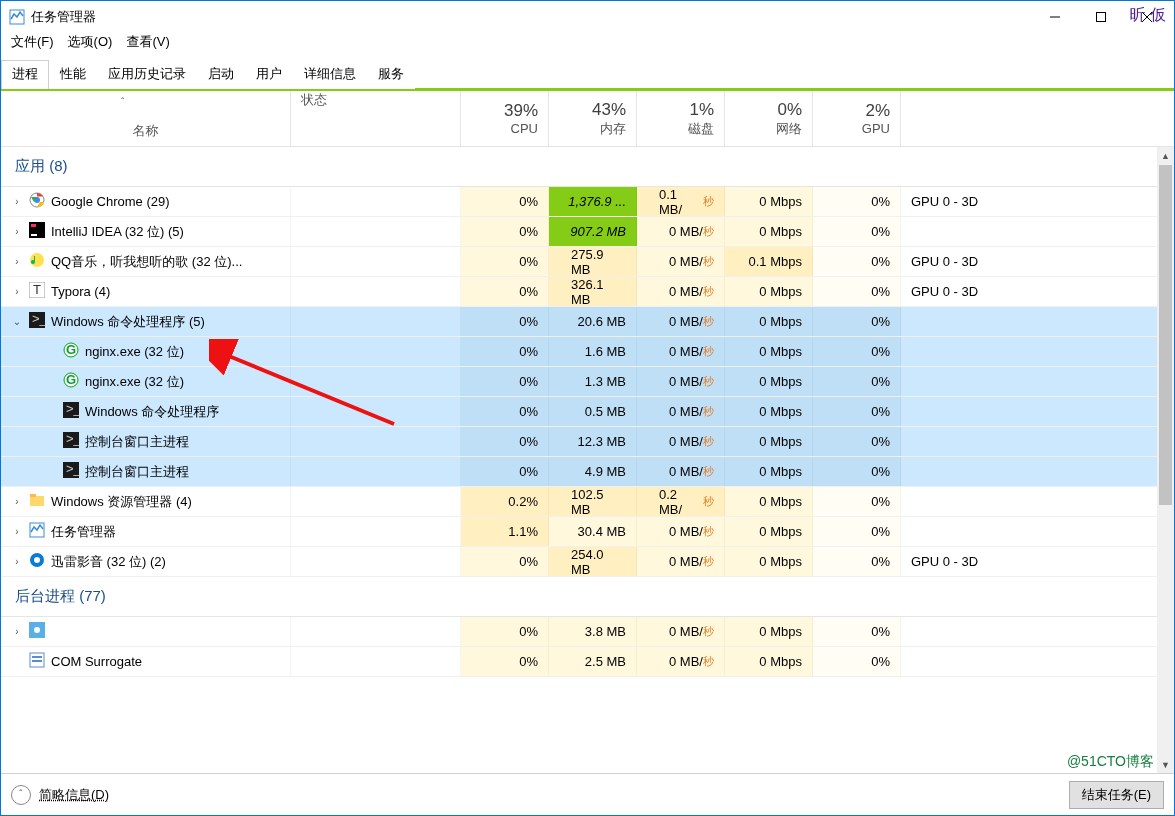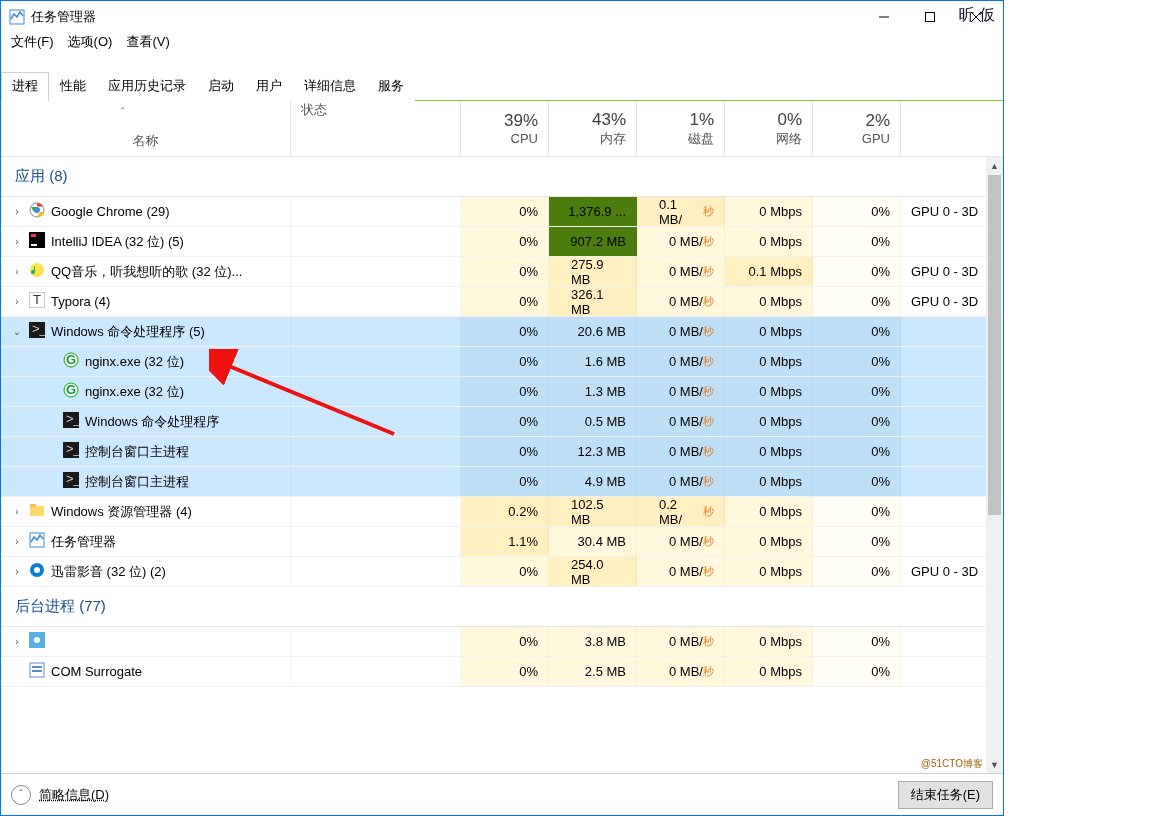--- a/index.html
+++ b/index.html
@@ -1,27 +1,27 @@
 <!DOCTYPE html>
 <html><head>
 <meta charset="utf-8">
 <style>
 * { margin:0; padding:0; box-sizing:border-box; font-family:"Microsoft YaHei","Segoe UI",Tahoma,sans-serif; font-size:13px; }
 body { background:#fff; color:#000; }
-.window { width:1004px; height:816px; border:1px solid #0078d7; position:relative; display:flex; flex-direction:column; overflow:hidden; }
+.window { width:1175px; height:816px; border:1px solid #0078d7; position:relative; display:flex; flex-direction:column; overflow:hidden; }
 .titlebar { height:32px; display:flex; align-items:center; padding:0 4px 0 8px; }
 .titlebar .app-icon { width:16px; height:16px; margin-right:6px; }
 .titlebar .title { flex:0 0 auto; font-size:13px; }
 .titlebar .spacer { flex:1; }
 .winbtn { width:46px; height:32px; display:flex; align-items:center; justify-content:center; }
 .winbtn svg { width:10px; height:10px; }
-.watermark { position:absolute; right:8px; top:4px; color:#0f172a; font-size:16px; pointer-events:none; }
+.watermark { position:absolute; right:8px; top:4px; color:#4c1d95; font-size:16px; pointer-events:none; }
 .menubar { height:24px; display:flex; padding:0 10px; gap:14px; }
 .menubar span { font-size:13px; }
-.tabs { display:flex; border-bottom:1px solid #84cc16; margin-top:14px; }
+.tabs { display:flex; border-bottom:3px solid #84cc16; margin-top:2px; }
 .tab { padding:4px 10px 6px; font-size:13px; border:1px solid transparent; border-bottom:none; position:relative; top:1px; background:#fff; }
 .tab.active { border-color:#d0d0d0; background:#fff; }
 .header-row { display:flex; height:56px; border-bottom:1px solid #e5e5e5; }
 .hcol { display:flex; flex-direction:column; justify-content:center; padding:0 10px; font-size:12px; color:#555; border-right:1px solid #e5e5e5; }
 .hcol.name { width:290px; flex-direction:row; align-items:flex-end; padding-bottom:6px; position:relative; }
 .hcol.name .sort-ind { position:absolute; top:6px; left:120px; font-size:10px; color:#666; }
 .hcol.state { width:170px; justify-content:flex-start; padding-bottom:6px; }
 .hcol.metric { width:88px; align-items:flex-end; }
 .hcol.metric .pct { font-size:17px; color:#404040; }
 .hcol.gpuengine { flex:1; justify-content:flex-end; padding-bottom:6px; }
@@ -33,32 +33,32 @@
 .cell.name { width:290px; gap:6px; }
 .cell.state { width:170px; }
 .cell.metric { width:88px; justify-content:flex-end; }
 .cell.gpuengine { flex:1; }
 .exp { width:12px; text-align:center; color:#555; font-size:10px; }
 .child .cell.name { padding-left:44px; }
 .proc-icon { width:16px; height:16px; }
 .heat0 { background:#fffdf4; }
 .heat1 { background:#fff8dc; }
 .heat2 { background:#ffefc1;padding-left:22px; }
-.heat3 { background:#4d7c0f; }
+.heat3 { background:#84cc16;font-style:italic; }
 .sel .heat0,.sel .heat1,.sel .heat2,.sel .heat3 { background:#bfdff7; }
 .arrow-annotation { position:absolute; pointer-events:none; }
 .footer { height:42px; border-top:1px solid #d0d0d0; display:flex; align-items:center; padding:0 10px; gap:8px; }
 .footer .spacer { flex:1; }
 .btn-end { border:1px solid #adadad; background:#e1e1e1; padding:4px 12px; font-size:13px; }
 .chevron-circle { width:20px; height:20px; border:1px solid #888; border-radius:50%; display:flex; align-items:center; justify-content:center; font-size:10px; color:#555; }
 .scrollbar-mock { position:absolute; right:0; top:0; width:17px; height:100%; background:#f0f0f0; }
 .scrollbar-thumb { position:absolute; right:2px; top:18px; width:13px; height:340px; background:#c2c2c2; }
 .scrollbar-arrow { position:absolute; right:0; width:17px; height:17px; display:flex; align-items:center; justify-content:center; font-size:9px; color:#555; }
 .ms { color:#e67e22; font-size:11px; }
-.wm2 { position:absolute; right:20px; bottom:44px; color:#a16207; font-size:10px; pointer-events:none; }
+.wm2 { position:absolute; right:20px; bottom:44px; color:#15803d; font-size:14px; pointer-events:none; }
 </style>
 </head>
 <body>
 
 <div class="window">
   <div class="titlebar">
     <svg class="app-icon" viewBox="0 0 16 16">
         <rect x="1" y="1" width="14" height="14" fill="#fff" stroke="#3a8bd6"></rect>
         <polyline points="2,10 5,5 8,8 11,3 14,7" fill="none" stroke="#3a8bd6" stroke-width="1.5"></polyline>
       </svg>

